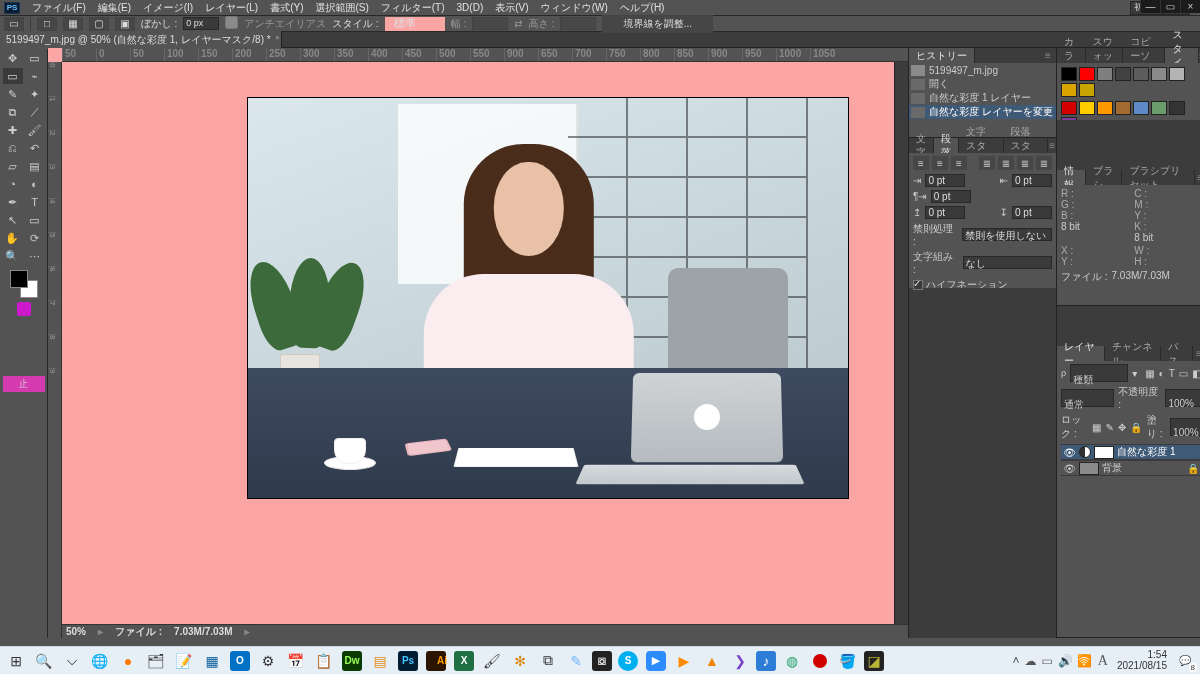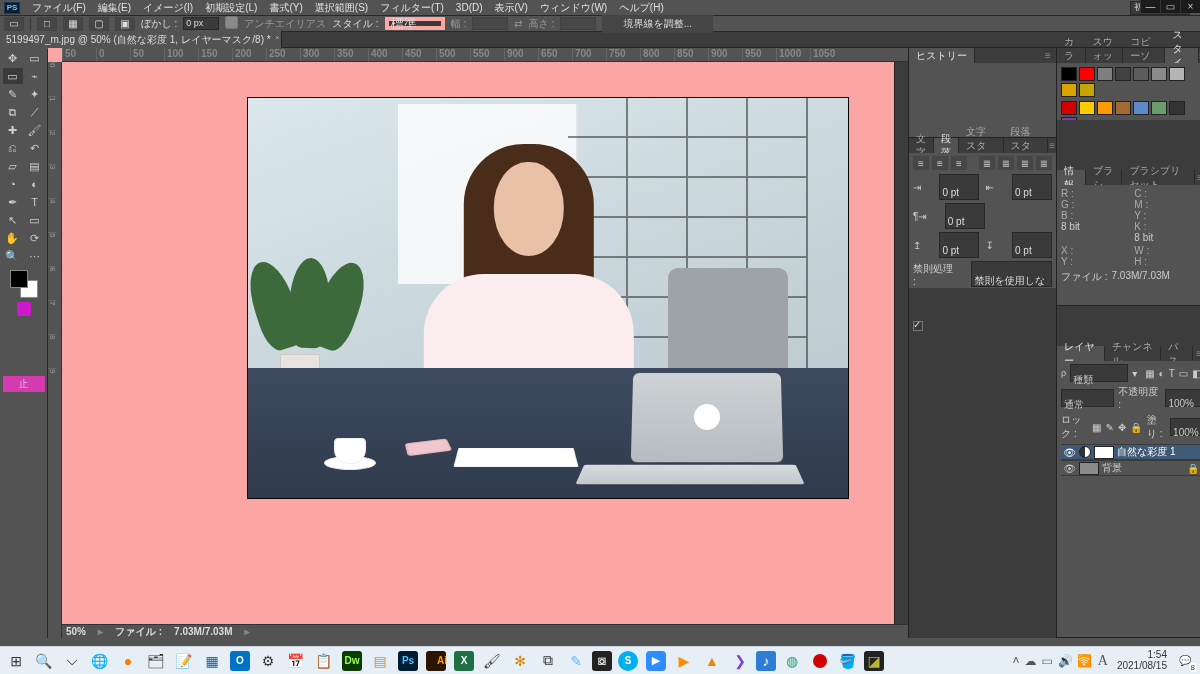--- a/index.html
+++ b/index.html
@@ -13,21 +13,21 @@
 .menubar-item { padding: 2px 6px; color: #e2e2e2; }
 .menubar-right { margin-left: auto; display: flex; gap: 4px; padding-right: 6px; }
 .menubar-right .select-box { width: 60px; height: 14px; background: #3a3a3a; border: 1px solid #282828; font-size: 9px; display:flex; align-items:center; padding: 0 3px; }
 
 
 .optionsbar { height: 16px; background: #535353; display: flex; align-items: center; padding: 2px 4px; gap: 6px; border-bottom: 1px solid #282828; font-size: 9px; color: #ddd; }
 .opt-icon { width: 20px; height: 14px; border: 1px solid #444; background: #464646; display:flex; align-items:center; justify-content:center; }
 .opt-sep { width: 1px; height: 14px; background: #3a3a3a; }
 .opt-label {}
 .opt-input { background: #3a3a3a; border: 1px solid #282828; height: 13px; width: 36px; color: #ddd; padding: 0 2px; font-size: 9px; }
-.opt-select { background: #3a3a3a; border: 4px solid #fca5a5; height: 13px; width: 60px; color: #ddd; padding: 0 2px; font-size: 13px; display:flex; align-items:center; }
+.opt-select { background: #3a3a3a; border: 7px solid #fca5a5; height: 13px; width: 60px; color: #ddd; padding: 0 2px; font-size: 11px; display:flex; align-items:center; }
 
 
 .doctabs { height: 16px; background: #3c3c3c; display: flex; align-items: center; border-bottom: 1px solid #222; }
 .doctab { background: #535353; border-right: 1px solid #222; padding: 2px 10px 2px 6px; color: #ddd; position: relative; }
 .doctab .close-x { position: absolute; right: 1px; top: 2px; font-size: 8px; color: #aaa; }
 
 
 .main { display: flex; height: 590px; }
 .toolbox { width: 48px; background: #535353; border-right: 1px solid #282828; display: flex; flex-direction: column; align-items: center; padding-top: 2px; }
 .toolpair { display: grid; grid-template-columns: 20px 20px; gap: 2px; margin-bottom: 2px; }
@@ -88,21 +88,21 @@
 
 .history-item { display: flex; align-items: center; height: 14px; gap: 4px; padding: 0 2px; }
 .history-item.selected { background: #3f5a77; color: #fff; }
 .history-icon { width: 14px; height: 11px; background: #6a6a6a; }
 .history-item.image .history-icon { background: #8a8a8a; }
 
 
 .align-row { display: flex; gap: 3px; margin-bottom: 4px; }
 .align-btn { width: 16px; height: 14px; background: #464646; display: flex; align-items: center; justify-content: center; }
 .para-row { display: flex; align-items: center; gap: 4px; margin-bottom: 3px; }
-.para-input { background: #3a3a3a; border: 1px solid #282828; width: 40px; height: 13px; color: #ddd; padding: 12px 2px; margin-left: 14px; }
+.para-input { background: #3a3a3a; border: 1px solid #282828; width: 40px; height: 13px; color: #ddd; padding: 0 2px; }
 .chk { display: flex; align-items: center; gap: 3px; margin-top: 2px; }
 .chk-box { width: 10px; height: 10px; background: #3a3a3a; border: 1px solid #777; position: relative; }
 .chk-box.checked::after { content: "✓"; position: absolute; top: -3px; left: -1px; font-size: 10px; color: #ddd; }
 
 
 .swatch-row { display: flex; gap: 2px; padding: 2px; flex-wrap: wrap; }
 .swatch { width: 16px; height: 14px; border: 1px solid #222; }
 
 
 .info-grid { display: grid; grid-template-columns: 1fr 1fr; gap: 2px 6px; font-size: 9px; }
@@ -146,21 +146,21 @@
   <div>—</div>
   <div>▭</div>
   <div>×</div>
 </div>
 
 <div class="menubar">
   <div class="ps-icon">PS</div>
   <div class="menubar-item">ファイル(F)</div>
   <div class="menubar-item">編集(E)</div>
   <div class="menubar-item">イメージ(I)</div>
-  <div class="menubar-item">初期設定(L)</div>
+  <div class="menubar-item">レイヤー(L)</div>
   <div class="menubar-item">書式(Y)</div>
   <div class="menubar-item">選択範囲(S)</div>
   <div class="menubar-item">フィルター(T)</div>
   <div class="menubar-item">3D(D)</div>
   <div class="menubar-item">表示(V)</div>
   <div class="menubar-item">ウィンドウ(W)</div>
   <div class="menubar-item">ヘルプ(H)</div>
   <div class="menubar-right">
     <div class="select-box">初期設定</div>
   </div>
@@ -336,20 +336,38 @@
 
   <div class="panels">
 
     <div class="panels-left">
 
       <div class="panel" style="height:90px">
         <div class="panel-tabs">
           <div class="panel-tab active">ヒストリー</div>
           <div class="panel-menu">≡</div>
         </div>
+        <div class="panel-body" style="padding:0">
+          <div class="history-item image">
+            <div class="history-icon"></div>
+            <span>5199497_m.jpg</span>
+          </div>
+          <div class="history-item">
+            <div class="history-icon"></div>
+            <span>開く</span>
+          </div>
+          <div class="history-item">
+            <div class="history-icon"></div>
+            <span>自然な彩度 1 レイヤー</span>
+          </div>
+          <div class="history-item selected">
+            <div class="history-icon"></div>
+            <span>自然な彩度 レイヤーを変更</span>
+          </div>
+        </div>
       </div>
 
       <div class="panel" style="height:150px">
         <div class="panel-tabs">
           <div class="panel-tab">文字</div>
           <div class="panel-tab active">段落</div>
           <div class="panel-tab">文字スタイル</div>
           <div class="panel-tab">段落スタイル</div>
           <div class="panel-menu">≡</div>
         </div>

